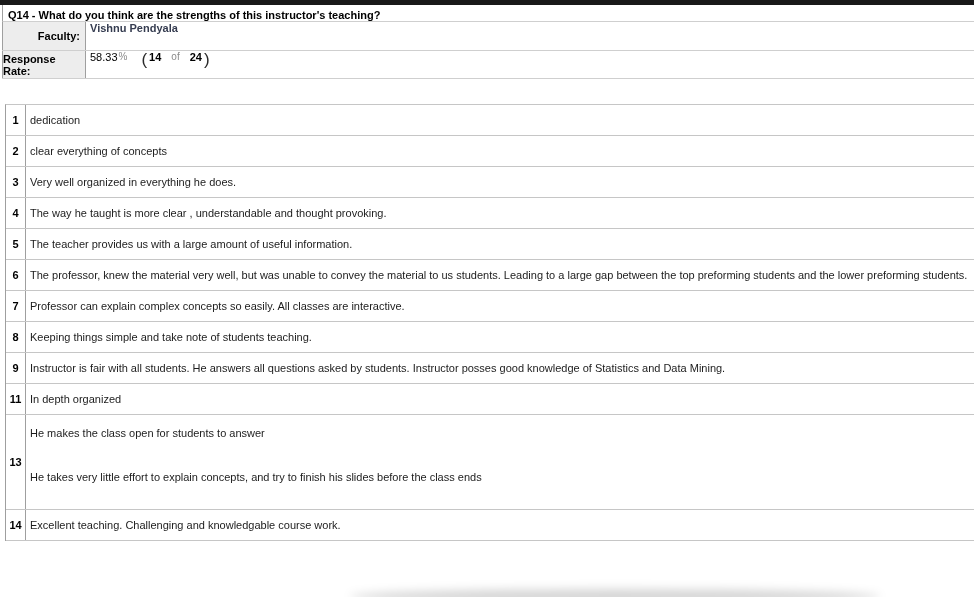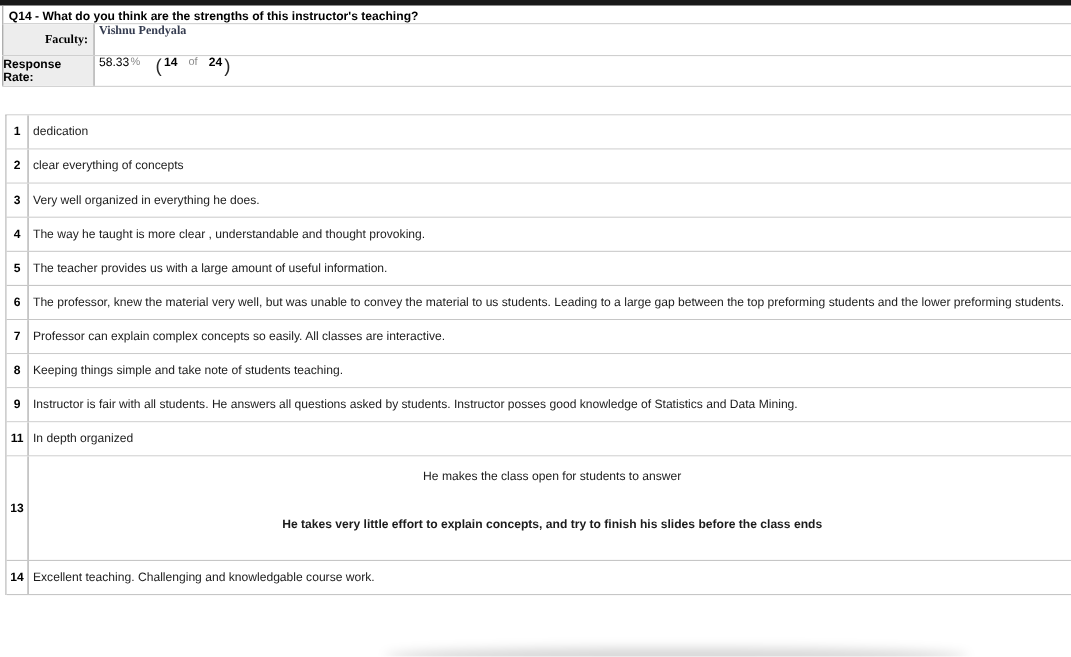--- a/index.html
+++ b/index.html
@@ -27,21 +27,21 @@
     font-size: 11px;
     font-weight: bold;
     color: #000000;
   }
 
   .meta-row {
     margin-left: 2px;
     display: flex;
     border-bottom: 1px solid #cfcfcf;
   }
-  .meta-row.faculty  { height: 29px; font-family: Liberation Serif, serif; }
+  .meta-row.faculty  { height: 29px; }
   .meta-row.response { height: 28px; }
 
   .meta-label {
     width: 84px;
     flex-shrink: 0;
     background: #ededed;
     border-left: 1px solid #9f9f9f;
     border-right: 1px solid #9f9f9f;
     display: flex;
     align-items: center;
@@ -110,23 +110,22 @@
   }
 
   .r-row.multi .r-text {
     display: block;
     padding-top: 12px;
     padding-bottom: 25px;
   }
   .r-row.multi .r-text p {
     line-height: 13px;
     margin: 0 0 31px 0;
-    text-align: center;
-  }
-  .r-row.multi .r-text p:last-child { margin-bottom: 0; font-weight: bold; }
+  }
+  .r-row.multi .r-text p:last-child { margin-bottom: 0; }
 
   .bottom-shadow {
     position: absolute;
     left: 350px;
     bottom: -7px;
     width: 530px;
     height: 15px;
     background: rgba(0, 0, 0, 0.16);
     border-radius: 50%;
     filter: blur(5px);

